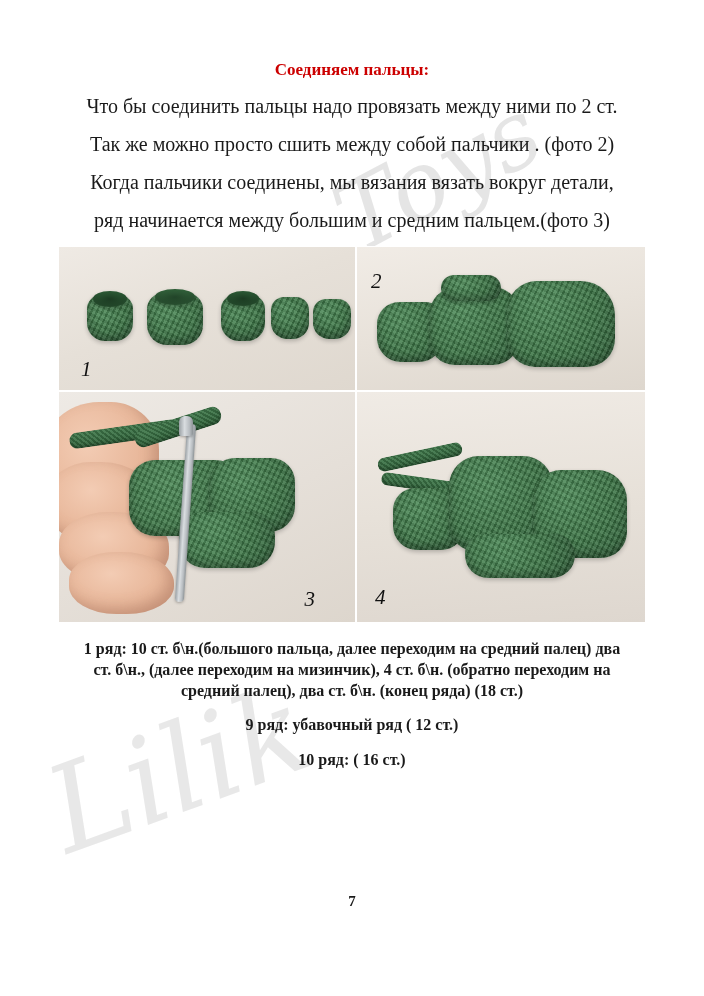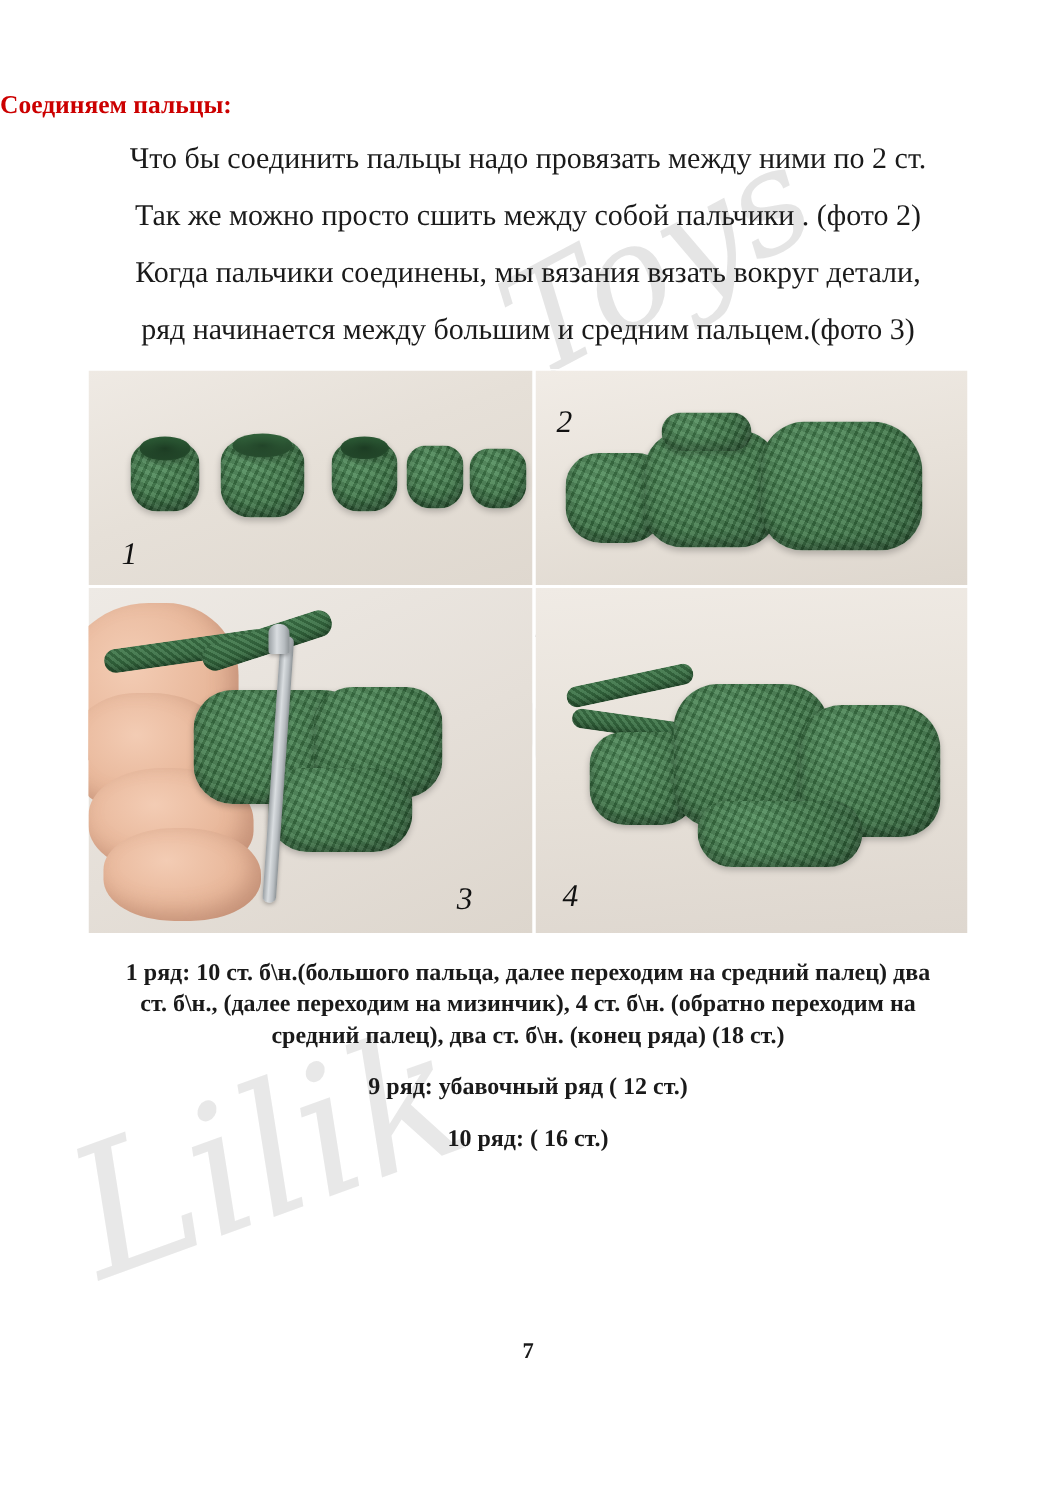--- a/index.html
+++ b/index.html
@@ -63,21 +63,21 @@
     font-family: "DejaVu Serif", serif;
     font-style: italic;
     font-size: 23px;
     color: #3b3b3b;
     letter-spacing: 1px;
     pointer-events: none;
   }
 
   
   .doc-title {
-    text-align: left;
+    text-align: center;
     color: #cc0000;
     font-weight: bold;
     font-size: 17px;
     margin: 0;
     padding-top: 60px;
     position: relative;
     z-index: 3;
   }
   .intro {
     position: relative;

